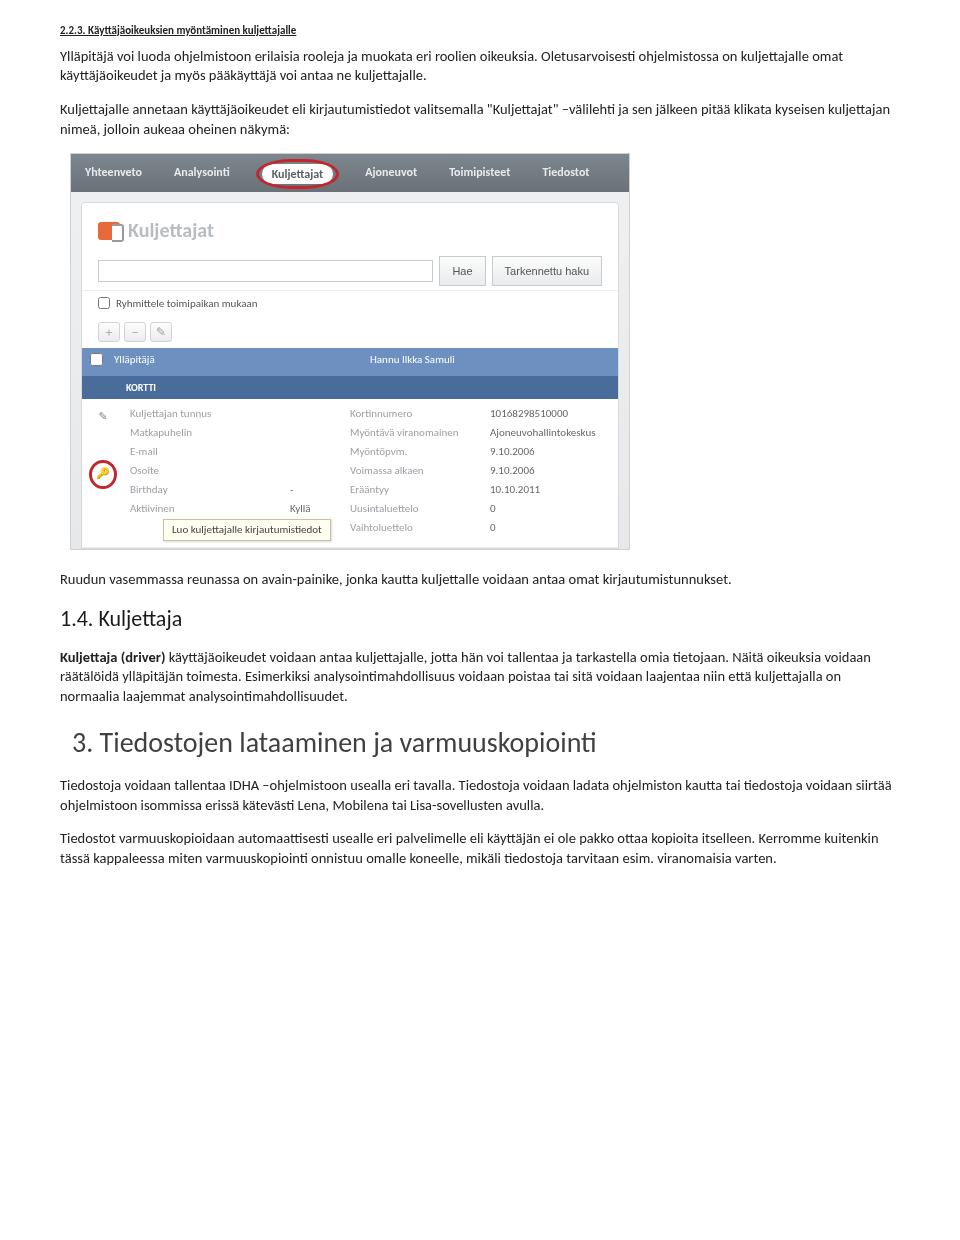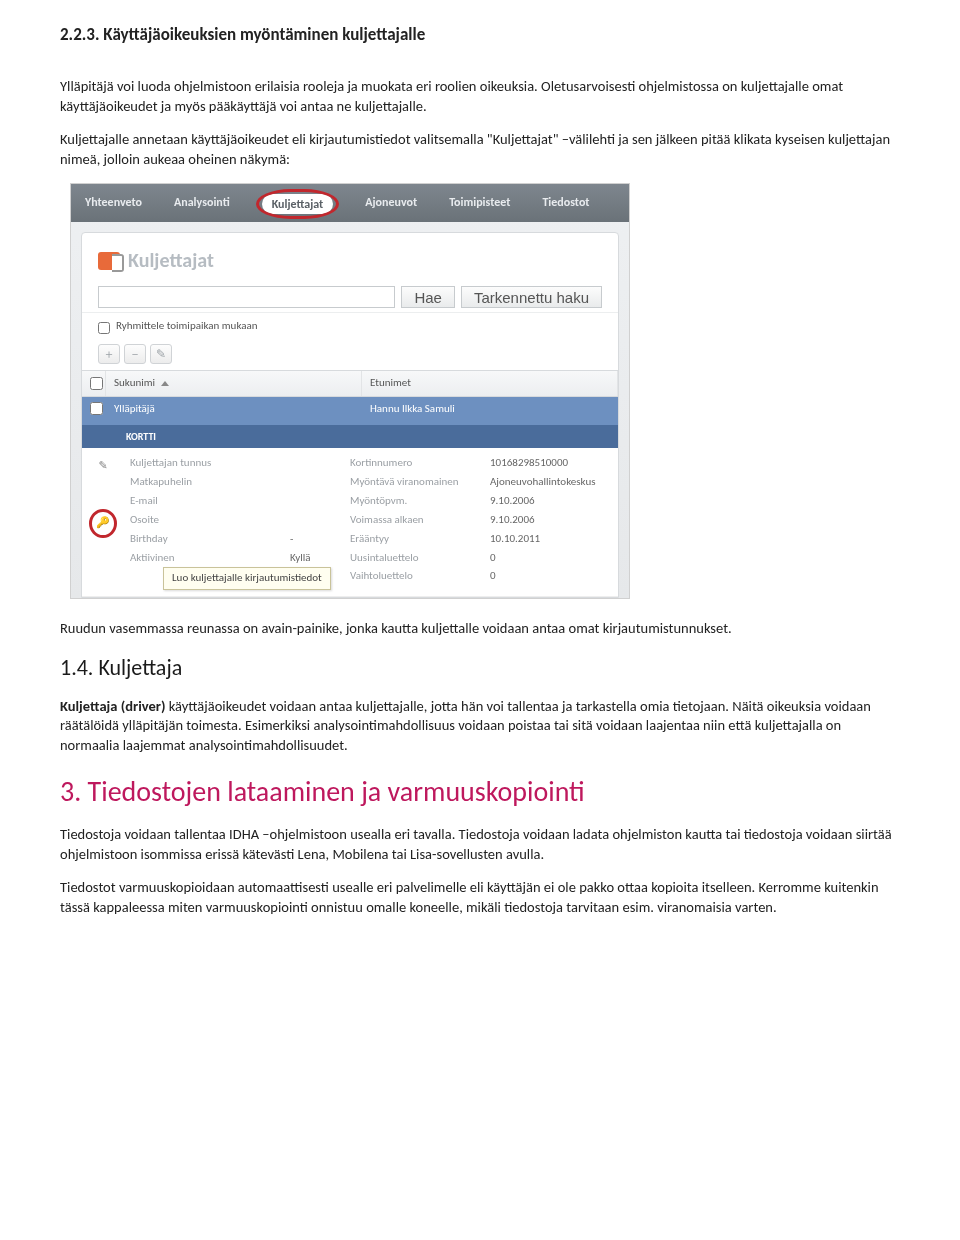--- a/index.html
+++ b/index.html
@@ -7,29 +7,30 @@
     font-family: Calibri, Arial, sans-serif;
     background: #fff;
     color: #222;
     width: 960px;
     padding: 24px 60px 40px 60px;
     font-size: 14.5px;
     line-height: 1.35;
   }
   h3.section-title {
     font-weight: bold;
-    font-size: 17px;
-    margin-bottom: 30px;
+    font-size: 11px;
+    margin-bottom: 8px;
+    text-decoration: underline;
   }
   p.para { margin-bottom: 14px; }
   h2.big-title {
     font-size: 28px;
     font-weight: normal;
-    color: #be185d;
-    margin: 18px 0 14px 0;
+    color: #404040;
+    margin: 18px 0 14px 12px;
   }
   h3.sub-title {
     font-size: 22px;
     font-weight: normal;
     color: #1a1a1a;
     margin: 14px 0 14px 0;
   }
   .bold { font-weight: bold; }
 
   
@@ -97,33 +98,33 @@
     align-items: center;
   }
   .searchrow input {
     flex: 1;
     height: 22px;
     border: 1px solid #c7cbce;
     padding: 2px 6px;
     font-size: 11px;
   }
   .btn {
-    height: 22px;
+    height: 30px;
     padding: 0 12px;
     background: linear-gradient(#fcfcfc,#e9ebec);
     border: 1px solid #c7cbce;
-    font-size: 15px;
+    font-size: 11px;
     color: #555;
     cursor: pointer;
   }
   .chkrow {
     padding: 6px 16px 6px 16px;
     color: #555;
     border-top: 1px solid #eceeef;
-    display:flex; align-items:flex-end; gap:6px;
+    display:flex; align-items:flex-start; gap:6px;
   }
   .chkrow input { width:12px; height:12px; }
   .iconbar {
     display: flex;
     gap: 4px;
     padding: 4px 16px 6px 16px;
   }
   .iconbar .mini {
     width: 22px; height: 20px;
     border: 1px solid #d0d3d6;
@@ -245,30 +246,20 @@
       <input type="checkbox" style="">
       <span>Ryhmittele toimipaikan mukaan</span>
     </div>
 
     <div class="iconbar">
       <div class="mini">＋</div>
       <div class="mini">－</div>
       <div class="mini">✎</div>
     </div>
 
-    <div class="gridhead">
-      <div>
-          <input type="checkbox" style="">
-        </div>
-      <div>
-        <span>Sukunimi</span>
-        <span class="sort-up"></span>
-      </div>
-      <div>Etunimet</div>
-    </div>
 
     <div class="selrow">
       <div><input type="checkbox" style=""></div>
       <div>Ylläpitäjä</div>
       <div>Hannu Ilkka Samuli</div>
     </div>
 
     <div class="subhead">
       <div></div>
       <div>KORTTI</div>

